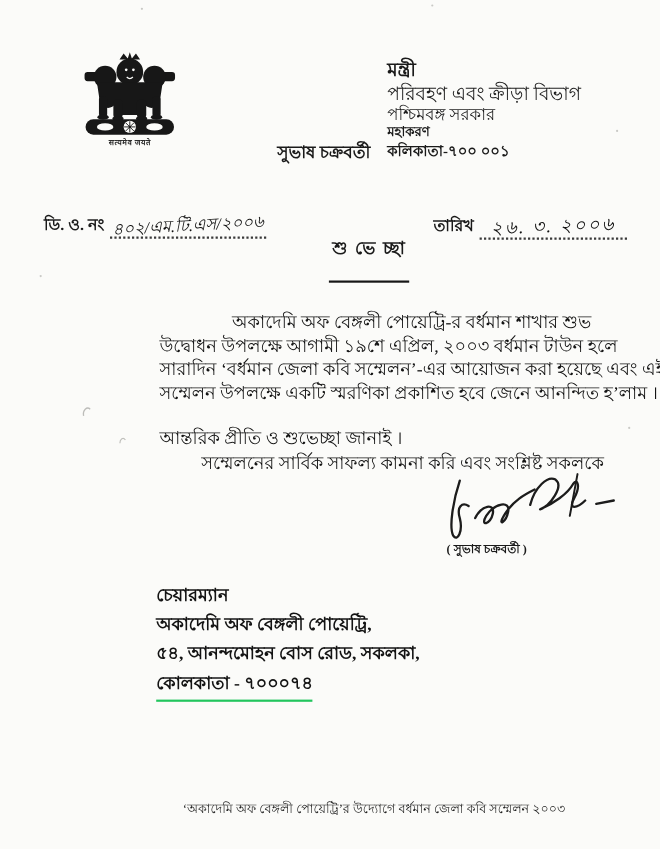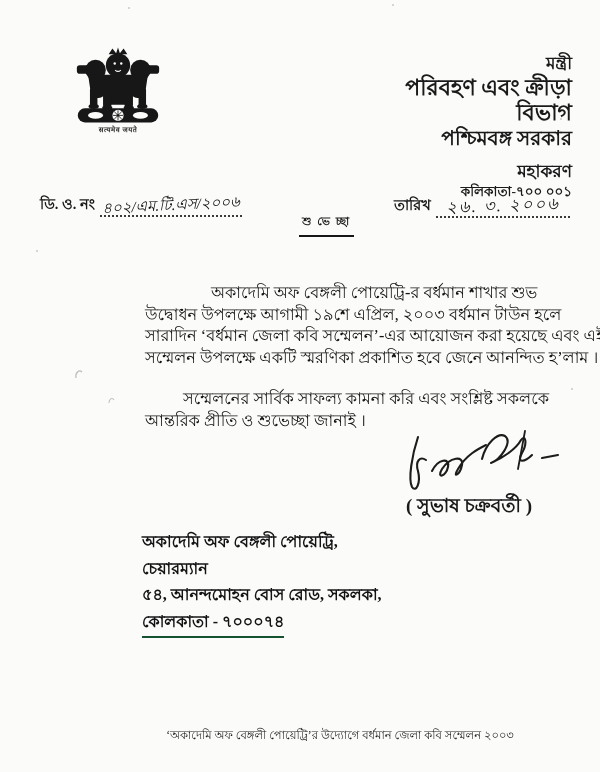--- a/index.html
+++ b/index.html
@@ -13,58 +13,58 @@
     color:#1a1a1a;
   }
   .abs{position:absolute;}
 
   
   .emblem-wrap{left:70px;top:46px;width:96px;text-align:center;}
   .emblem-wrap svg{display:block;margin:0 auto;}
   .motto{font-size:7px;letter-spacing:.5px;color:#2e2e2e;margin-top:1px;white-space:nowrap;font-weight:bold;}
 
   
-  .letterhead-right{left:352px;top:54px;width:220px;text-align:right;line-height:1.12;}
+  .letterhead-right{left:352px;top:54px;width:220px;text-align:left;line-height:1.12;}
   .lh-title{font-size:17px;font-weight:bold;margin-bottom:3px;}
-  .lh-dept{font-size:22px;font-weight:bold;margin-bottom:2px;}
-  .lh-govt{font-size:20px;font-weight:bold;margin-bottom:12px;}
-  .lh-building{font-size:17px;font-weight:bold;margin-bottom:3px;}
+  .lh-dept{font-size:17px;font-weight:normal;margin-bottom:2px;}
+  .lh-govt{font-size:15px;font-weight:normal;margin-bottom:0;}
+  .lh-building{font-size:12px;font-weight:bold;margin-bottom:3px;}
   .lh-city{font-size:13.5px;font-weight:bold;}
 
   .sender-name{left:252px;top:127px;font-size:15.5px;font-weight:bold;}
 
   .ref-line{left:40px;top:153px;display:flex;align-items:flex-end;}
   .field-label{font-size:14.5px;font-weight:bold;white-space:nowrap;margin-top:40px;}
   .dotted{border-bottom:2px dotted #3a3a3a;text-align:center;margin-left:5px;}
   .ref-dots{width:142px;}
   .date-line{left:394px;top:154px;display:flex;align-items:flex-end;}
   .date-dots{width:134px;}
   .handwriting{
     display:inline-block;font-style:italic;font-size:15px;
     transform:rotate(-3deg) translateY(3px);white-space:nowrap;color:#111;
   }
   .hw-date{font-size:16.5px;letter-spacing:2px;transform:rotate(-2deg) translateY(4px);}
 
   .subject{
-    left:299px;top:213px;font-size:11px;font-weight:bold;letter-spacing:1.5px;
-    border-bottom:2px solid #161616;padding:0 3px 3px;white-space:nowrap;
+    left:299px;top:213px;font-size:16px;font-weight:bold;letter-spacing:1.5px;
+    border-bottom:2px solid #161616;padding:0 3px 15px;white-space:nowrap;
   }
 
   .para{left:145px;width:414px;font-size:16.2px;line-height:21.6px;color:#131313;}
   .para1{top:283px;}
   .para2{top:389px;}
   .bline{white-space:nowrap;}
   .indent-lg{text-indent:66px;}
   .indent-sm{text-indent:38px;}
 
   .sig-wrap{left:388px;top:427px;width:180px;height:64px;}
-  .signed-name{left:406px;top:491px;font-size:19px;font-weight:bold;white-space:nowrap;}
+  .signed-name{left:406px;top:491px;font-size:11px;font-weight:bold;white-space:nowrap;}
 
   .address{left:142px;top:529px;font-size:16px;line-height:26.5px;font-weight:bold;color:#131313;}
-  .addr-underline{border-bottom:2px solid #14532d;padding-bottom:1px;display:inline-block;text-align:center;}
+  .addr-underline{border-bottom:2px solid #22c55e;padding-bottom:1px;display:inline-block;text-align:center;}
 
   .footer-note{left:0;top:727px;width:100%;text-align:center;font-size:11.5px;color:#1d1d1d;white-space:nowrap;margin-left:40px;}
 
   
   .pencil{opacity:.55;}
   .speck{width:2px;height:2px;background:#bdbdb9;border-radius:50%;opacity:.8;}
 </style>
 </head>
 <body>
 
@@ -116,20 +116,21 @@
   </div>
 
   <div class="abs letterhead-right">
     <div class="lh-title">মন্ত্রী</div>
     <div class="lh-dept">পরিবহণ এবং ক্রীড়া বিভাগ</div>
     <div class="lh-govt">পশ্চিমবঙ্গ সরকার</div>
     <div class="lh-building">মহাকরণ</div>
     <div class="lh-city">কলিকাতা-৭০০ ০০১</div>
   </div>
 
+  <div class="abs sender-name">সুভাষ চক্রবর্তী</div>
 
   <div class="abs ref-line">
     <span class="field-label">ডি. ও. নং</span>
     <span class="dotted ref-dots"><span class="handwriting">৪০২/এম.টি.এস/২০০৬</span></span>
   </div>
 
   <div class="abs date-line">
     <span class="field-label">তারিখ</span>
     <span class="dotted date-dots"><span class="handwriting hw-date">২৬. ৩. ২০০৬</span></span>
   </div>
@@ -137,41 +138,41 @@
   <div class="abs subject">শু ভে চ্ছা</div>
 
   <div class="abs para para1">
     <div class="bline indent-lg">অকাদেমি অফ বেঙ্গলী পোয়েট্রি-র  বর্ধমান শাখার শুভ</div>
     <div class="bline">উদ্বোধন উপলক্ষে আগামী ১৯শে এপ্রিল, ২০০৩ বর্ধমান টাউন হলে</div>
     <div class="bline">সারাদিন ‘বর্ধমান জেলা কবি সম্মেলন’-এর আয়োজন করা হয়েছে এবং এই</div>
     <div class="bline">সম্মেলন উপলক্ষে একটি স্মরণিকা প্রকাশিত হবে  জেনে আনন্দিত হ’লাম ।</div>
   </div>
 
   <div class="abs para para2">
+    <div class="bline">আন্তরিক প্রীতি ও শুভেচ্ছা  জানাই ।</div>
     <div class="bline indent-sm">সম্মেলনের সার্বিক  সাফল্য কামনা করি  এবং সংশ্লিষ্ট সকলকে</div>
-    <div class="bline">আন্তরিক প্রীতি ও শুভেচ্ছা  জানাই ।</div>
   </div>
 
   <div class="abs sig-wrap">
     <svg width="180" height="64" viewBox="0 0 180 64" aria-hidden="true">
       <g stroke="#1c1c1c" stroke-width="2.1" fill="none" stroke-linecap="round" stroke-linejoin="round">
         <path d="M30 10 C 24 28 20 52 24 60 C 28 66 33 56 30 44 C 27 34 32 29 38 33"></path>
         <path d="M44 44 C 50 32 62 30 60 40 C 58 50 48 52 54 42 C 62 30 76 28 74 38 C 72 48 64 52 70 42 C 78 28 90 22 98 18"></path>
         <path d="M94 32 C 98 16 110 5 117 9 C 125 15 112 33 103 36 C 115 31 128 22 133 13 C 137 7 140 15 134 26 C 128 37 137 35 144 28"></path>
         <path d="M137 4 L 130 42" stroke-width="1.8"></path>
         <path d="M154 31 L 170 28"></path>
       </g>
     </svg>
   </div>
 
   <div class="abs signed-name">( সুভাষ চক্রবর্তী )</div>
 
   <div class="abs address">
+    <div>চেয়ারম্যান</div>
     <div>অকাদেমি অফ বেঙ্গলী পোয়েট্রি,</div>
-    <div>চেয়ারম্যান</div>
     <div>৫৪, আনন্দমোহন বোস রোড, সকলকা,</div>
     <div><span class="addr-underline">কোলকাতা - ৭০০০৭৪</span></div>
   </div>
 
   <div class="abs footer-note">‘অকাদেমি অফ বেঙ্গলী পোয়েট্রি’র উদ্যোগে বর্ধমান জেলা কবি সম্মেলন ২০০৩</div>
 
   <svg class="abs pencil" style="left:74px;top:368px;" width="10" height="12" aria-hidden="true">
     <path d="M2 10 C1 5 5 1 8 4" stroke="#8a8a86" stroke-width="1.2" fill="none"></path>
   </svg>
   <svg class="abs pencil" style="left:107px;top:395px;" width="9" height="10" aria-hidden="true">

